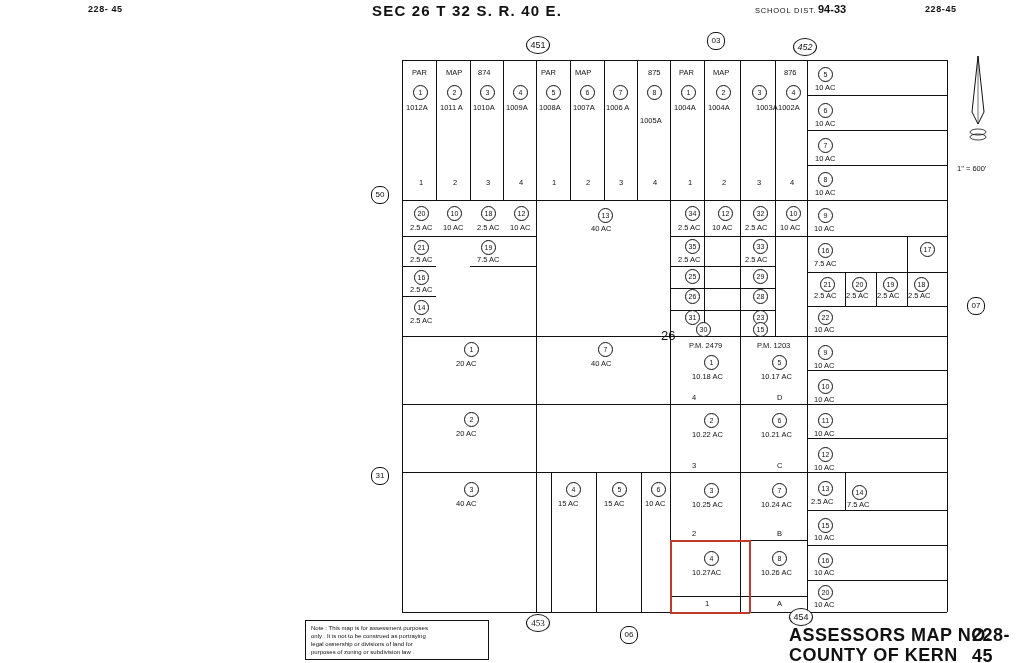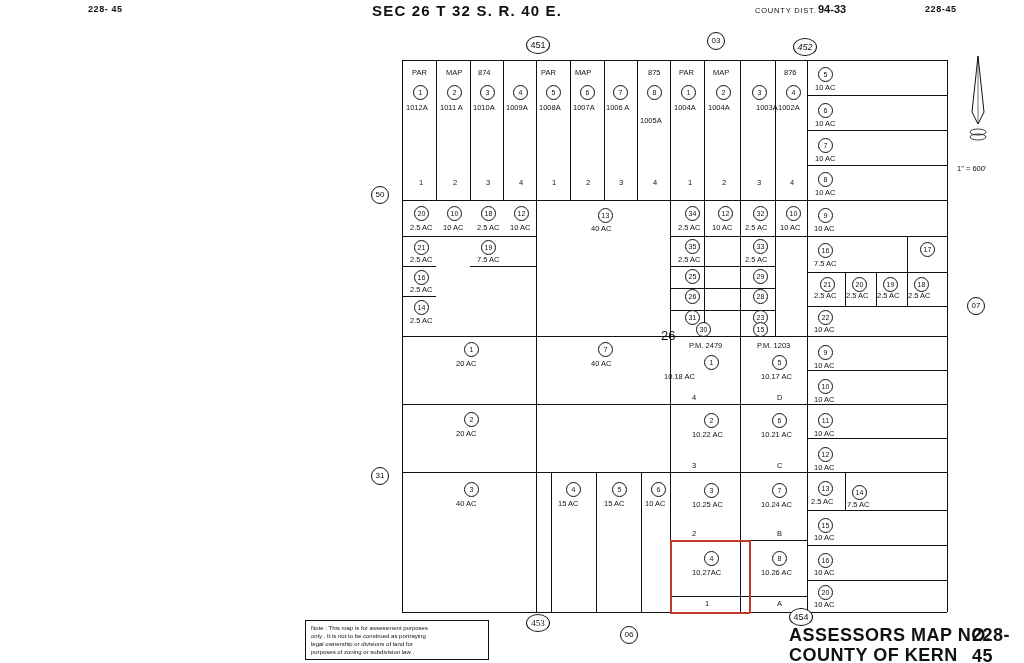--- a/index.html
+++ b/index.html
@@ -19,21 +19,21 @@
   .bold{font-weight:bold;}
 
   
   .circ{
     border:1px solid #111;border-radius:50%;
     display:flex;align-items:center;justify-content:center;
     font-size:7.5px;line-height:1;
     background:#fff;
   }
   .circ.s{width:13px;height:13px;font-size:7px;}
-  .circ.m{width:16px;height:16px;font-size:8px;}
+  .circ.m{width:16px;height:16px;font-size:8px;border-radius:8px;}
   .circ.l{width:22px;height:16px;border-radius:50%;font-size:9px;}
 
   
   .ln{background:#111;position:absolute;}
   .hl{height:1px;}
   .vl{width:1px;}
   .red{background:#c0392b;}
 
   #map{position:absolute;left:0;top:0;width:1024px;height:663px;}
 
@@ -42,21 +42,21 @@
     font-size:6px;line-height:1.35;background:#fff;white-space:pre-line;
   }
   .compass{position:absolute;}
   .footer-r{position:absolute;font-size:18px;letter-spacing:.5px;margin-left:32px;}
 </style>
 </head>
 <body>
 
 <div class="abs hdr-sm bold" style="left:88px;top:4px;">228- 45</div>
 <div class="abs hdr bold" style="left:372px;top:2px;">SEC 26 T 32 S.  R. 40 E.</div>
-<div class="abs tiny" style="left:755px;top:6px;letter-spacing:.8px;">COUNTY DIST.</div>
+<div class="abs tiny" style="left:755px;top:6px;letter-spacing:.8px;">SCHOOL DIST.</div>
 <div class="abs mid bold" style="left:818px;top:3px;">94-33</div>
 <div class="abs hdr-sm bold" style="left:925px;top:4px;">228-45</div>
 
 <div id="map">
 
   <div class="ln hl" style="left:402px;top:60px;width:545px;"></div>
   <div class="ln hl" style="left:402px;top:612px;width:545px;"></div>
   <div class="ln vl" style="left:402px;top:60px;height:552px;"></div>
   <div class="ln vl" style="left:947px;top:60px;height:552px;"></div>
 
@@ -257,21 +257,21 @@
   <div class="abs tiny" style="left:558px;top:499px;">15 AC</div>
   <div class="circ s abs" style="left:612px;top:482px;">5</div>
   <div class="abs tiny" style="left:604px;top:499px;">15 AC</div>
   <div class="circ s abs" style="left:651px;top:482px;">6</div>
   <div class="abs tiny" style="left:645px;top:499px;">10 AC</div>
 
   <div class="abs mid" style="left:661px;top:328px;font-size:13px;">26</div>
 
   <div class="abs tiny" style="left:689px;top:341px;">P.M. 2479</div>
   <div class="circ s abs" style="left:704px;top:355px;">1</div>
-  <div class="abs tiny" style="left:664px;top:372px;">10.18 AC</div>
+  <div class="abs tiny" style="left:692px;top:372px;">10.18 AC</div>
   <div class="abs tiny" style="left:692px;top:393px;">4</div>
   <div class="circ s abs" style="left:704px;top:413px;">2</div>
   <div class="abs tiny" style="left:692px;top:430px;">10.22 AC</div>
   <div class="abs tiny" style="left:692px;top:461px;">3</div>
   <div class="circ s abs" style="left:704px;top:483px;">3</div>
   <div class="abs tiny" style="left:692px;top:500px;">10.25 AC</div>
   <div class="abs tiny" style="left:692px;top:529px;">2</div>
   <div class="circ s abs" style="left:704px;top:551px;">4</div>
   <div class="abs tiny" style="left:692px;top:568px;">10.27AC</div>
   <div class="abs tiny" style="left:705px;top:599px;">1</div>

